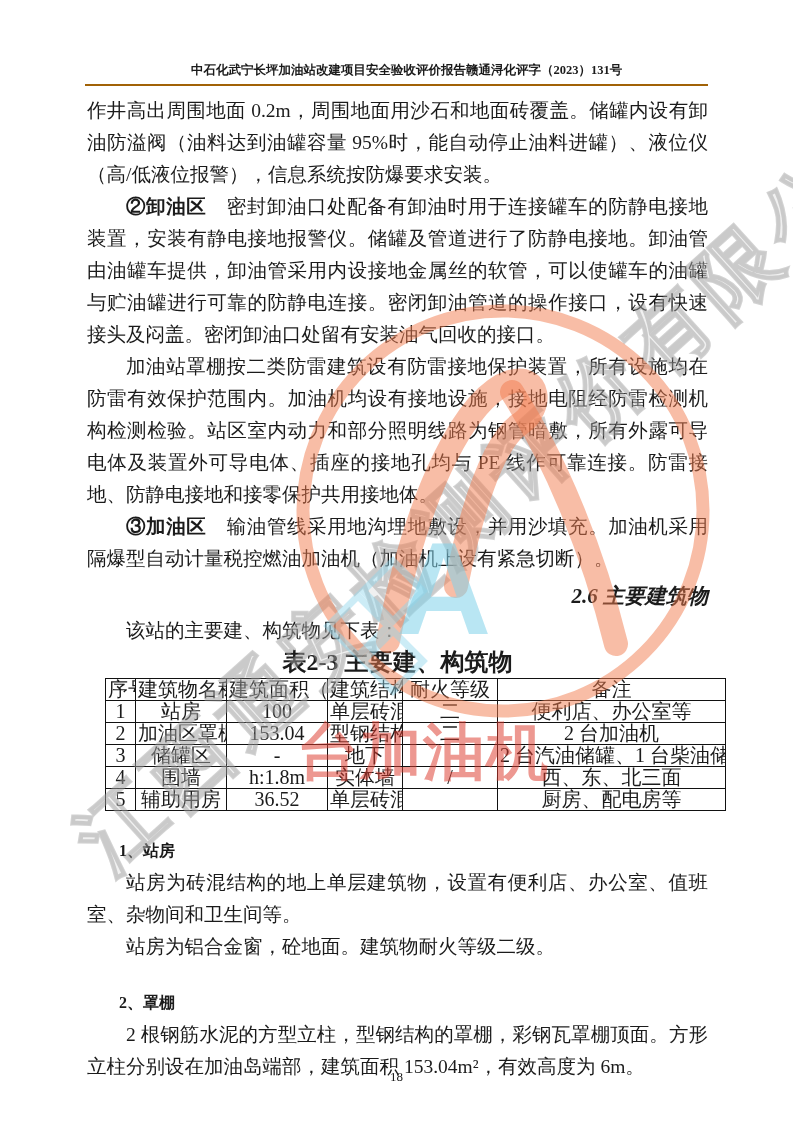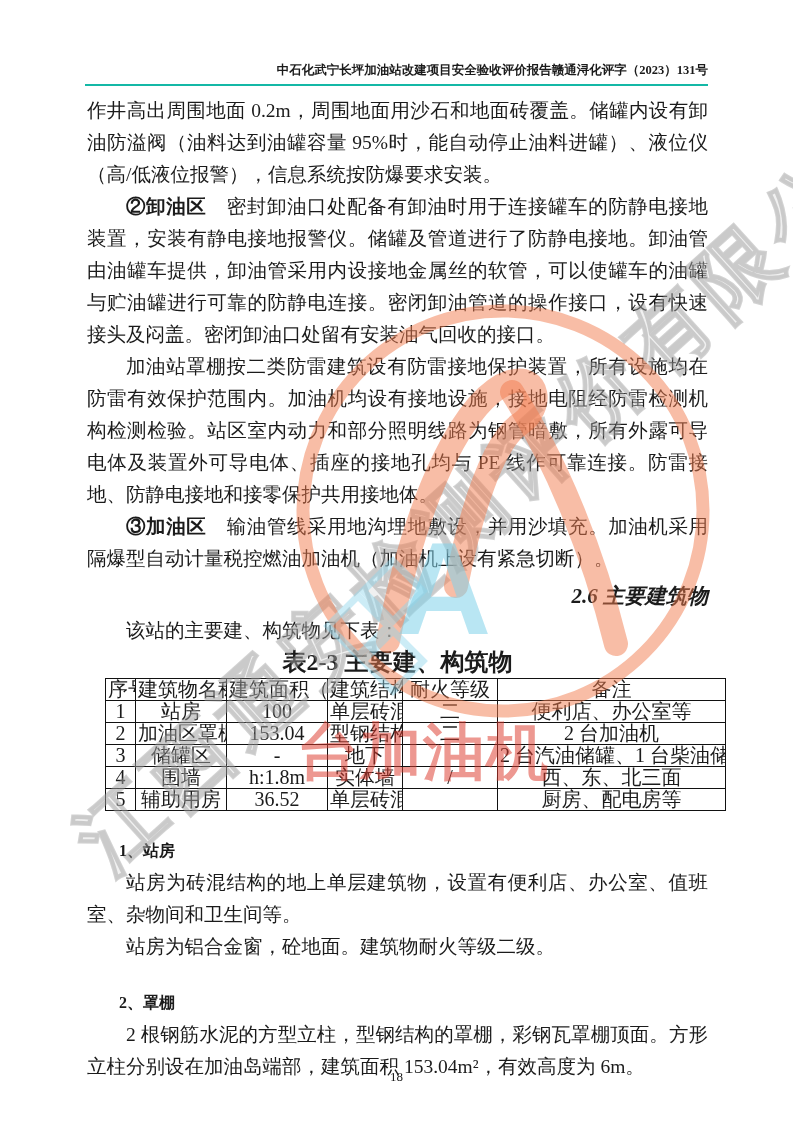--- a/index.html
+++ b/index.html
@@ -4,22 +4,22 @@
 <style>
   html,body{margin:0;padding:0;background:#e8e8e8;}
   .page{
     position:relative; width:793px; height:1122px; background:#ffffff;
     overflow:hidden; font-family:"Liberation Serif","DejaVu Serif",serif;
     color:#1b1b1b; margin:0 auto;
   }
   
   .header{
     position:absolute; left:85px; right:85px; top:62px;
-    display:flex; justify-content:flex-end; align-items:flex-end;
-    font-size:12.5px; font-weight:bold; border-bottom:2px solid #14b8a6;
+    display:flex; justify-content:center; align-items:flex-end;
+    font-size:12.5px; font-weight:bold; border-bottom:2px solid #a16207;
     padding-bottom:5px;
   }
   .header-left{padding-left:20px;}
   
   .content{
     position:absolute; left:87px; width:621px; top:95px;
     font-size:19.5px; line-height:32px; text-align:justify;
   }
   .content p{margin:0;}
   p.ind{text-indent:2em;font-family:Liberation Serif, serif;}

